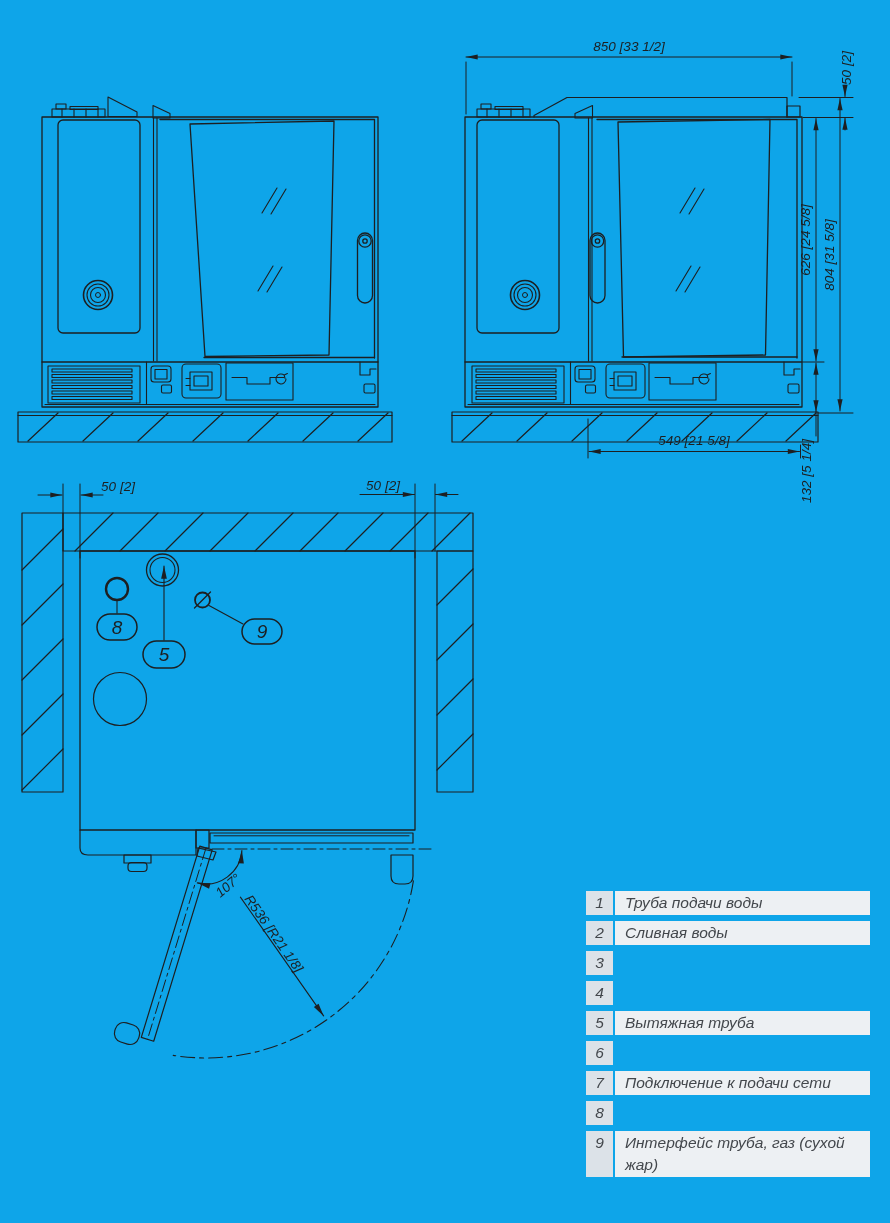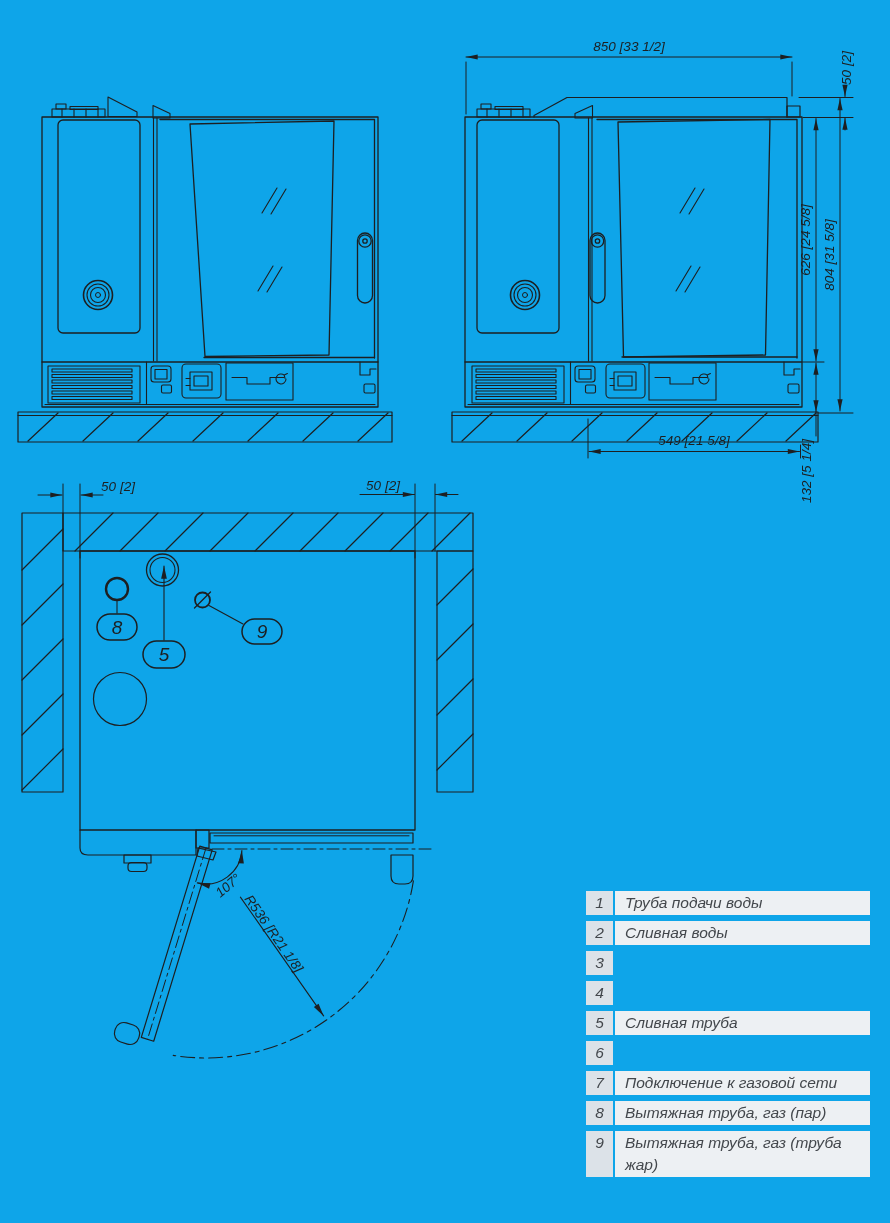--- a/index.html
+++ b/index.html
@@ -330,33 +330,32 @@
         <div class="lg-label">Сливная воды</div>
       </div>
       <div class="lg-row">
         <div class="lg-num">3</div>
       </div>
       <div class="lg-row">
         <div class="lg-num">4</div>
       </div>
       <div class="lg-row">
         <div class="lg-num">5</div>
-        <div class="lg-label">Сливная труба</div>
+        <div class="lg-label">Вытяжная труба</div>
       </div>
       <div class="lg-row">
         <div class="lg-num">6</div>
       </div>
       <div class="lg-row">
         <div class="lg-num">7</div>
-        <div class="lg-label">Подключение к газовой сети</div>
+        <div class="lg-label">Подключение к подачи сети</div>
       </div>
       <div class="lg-row">
         <div class="lg-num">8</div>
-        <div class="lg-label">Вытяжная труба, газ (пар)</div>
       </div>
       <div class="lg-row">
         <div class="lg-num">9</div>
-        <div class="lg-label">Вытяжная труба, газ (труба
+        <div class="lg-label">Интерфейс труба, газ (сухой
 жар)</div>
       </div>
     </div>
 
 </div>
 
 </body></html>

